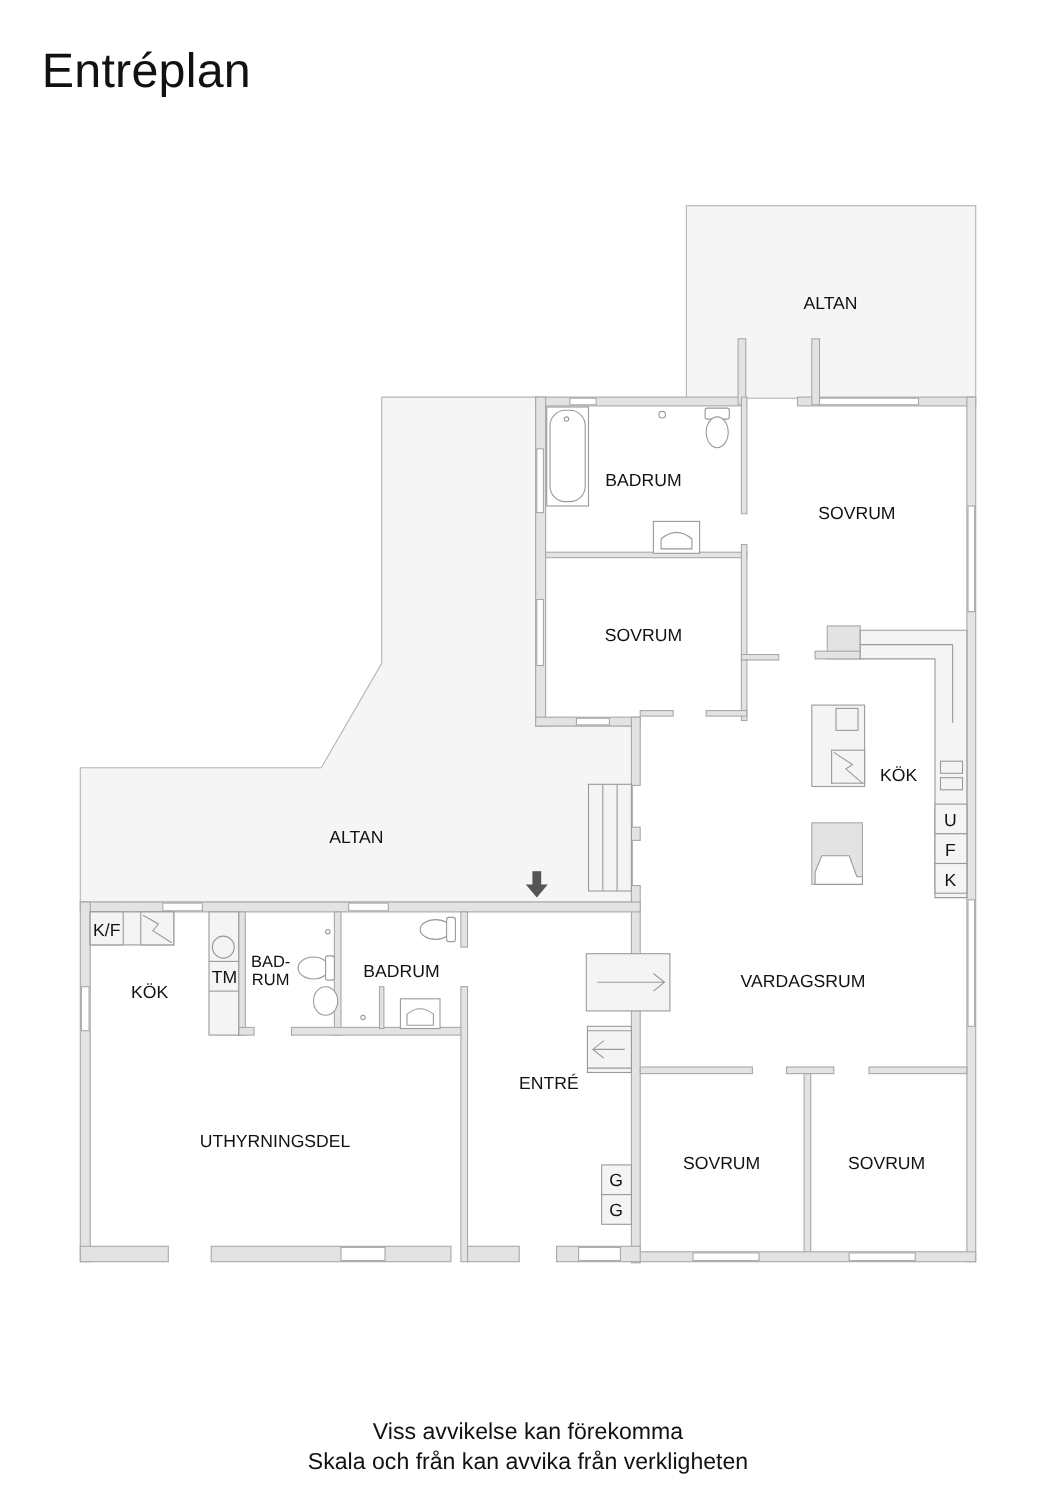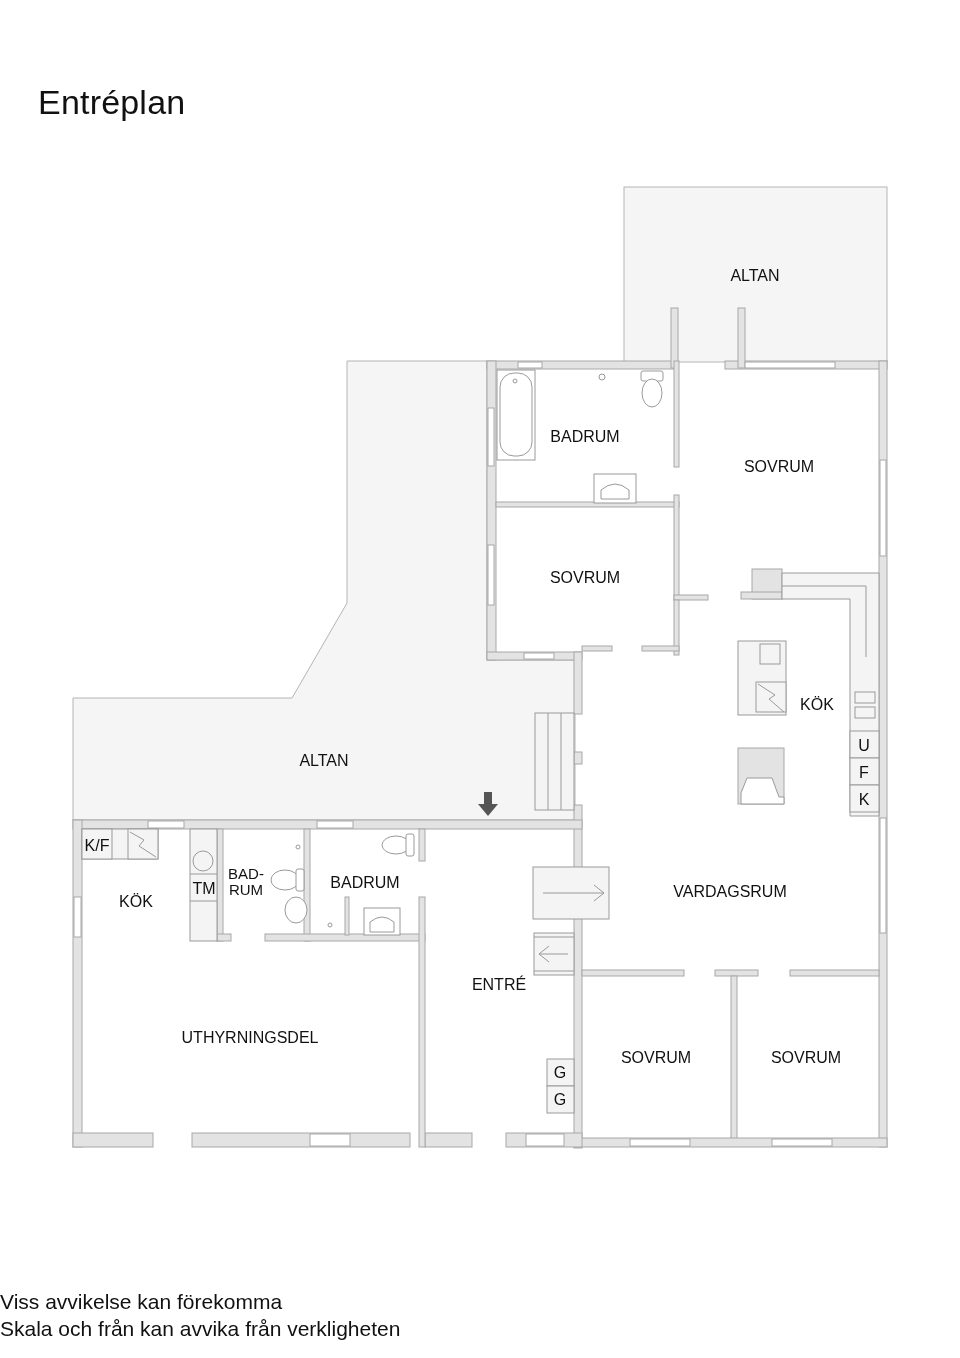--- a/index.html
+++ b/index.html
@@ -1,18 +1,18 @@
 <!DOCTYPE html>
 <html><head>
 <meta charset="utf-8">
 <style>
   html, body { margin:0; padding:0; background:#ffffff; }
   body { width:960px; height:1358px; position:relative; overflow:hidden; font-family:"Liberation Sans", sans-serif; color:#111; }
-  .title { position:absolute; left:38px; top:40px; font-size:34px; font-weight:400; letter-spacing:0.2px;margin-top:43px; }
-  .footer { position:absolute; left:0; width:960px; font-size:21px; line-height:27px; color:#111; }
+  .title { position:absolute; left:38px; top:40px; font-size:44px; font-weight:400; letter-spacing:0.2px; }
+  .footer { position:absolute; left:0; width:960px; text-align:center; font-size:21px; line-height:27px; color:#111; }
   .footer.l1 { top:1288px; }
   .footer.l2 { top:1315px; }
   svg { position:absolute; left:0; top:0; }
   .lbl { font-family:"Liberation Sans", sans-serif; font-size:16px; fill:#111; }
   .lbl-sm { font-family:"Liberation Sans", sans-serif; font-size:15px; fill:#111; }
   .wall { fill:#e3e3e3; stroke:#a8a8a8; stroke-width:1; }
   .deck { fill:#f5f5f5; stroke:#b5b5b5; stroke-width:1; }
   .fix { fill:#f4f4f4; stroke:#9a9a9a; stroke-width:1; }
   .fixw { fill:#ffffff; stroke:#9a9a9a; stroke-width:1; }
   .thin { fill:none; stroke:#9a9a9a; stroke-width:1; }

